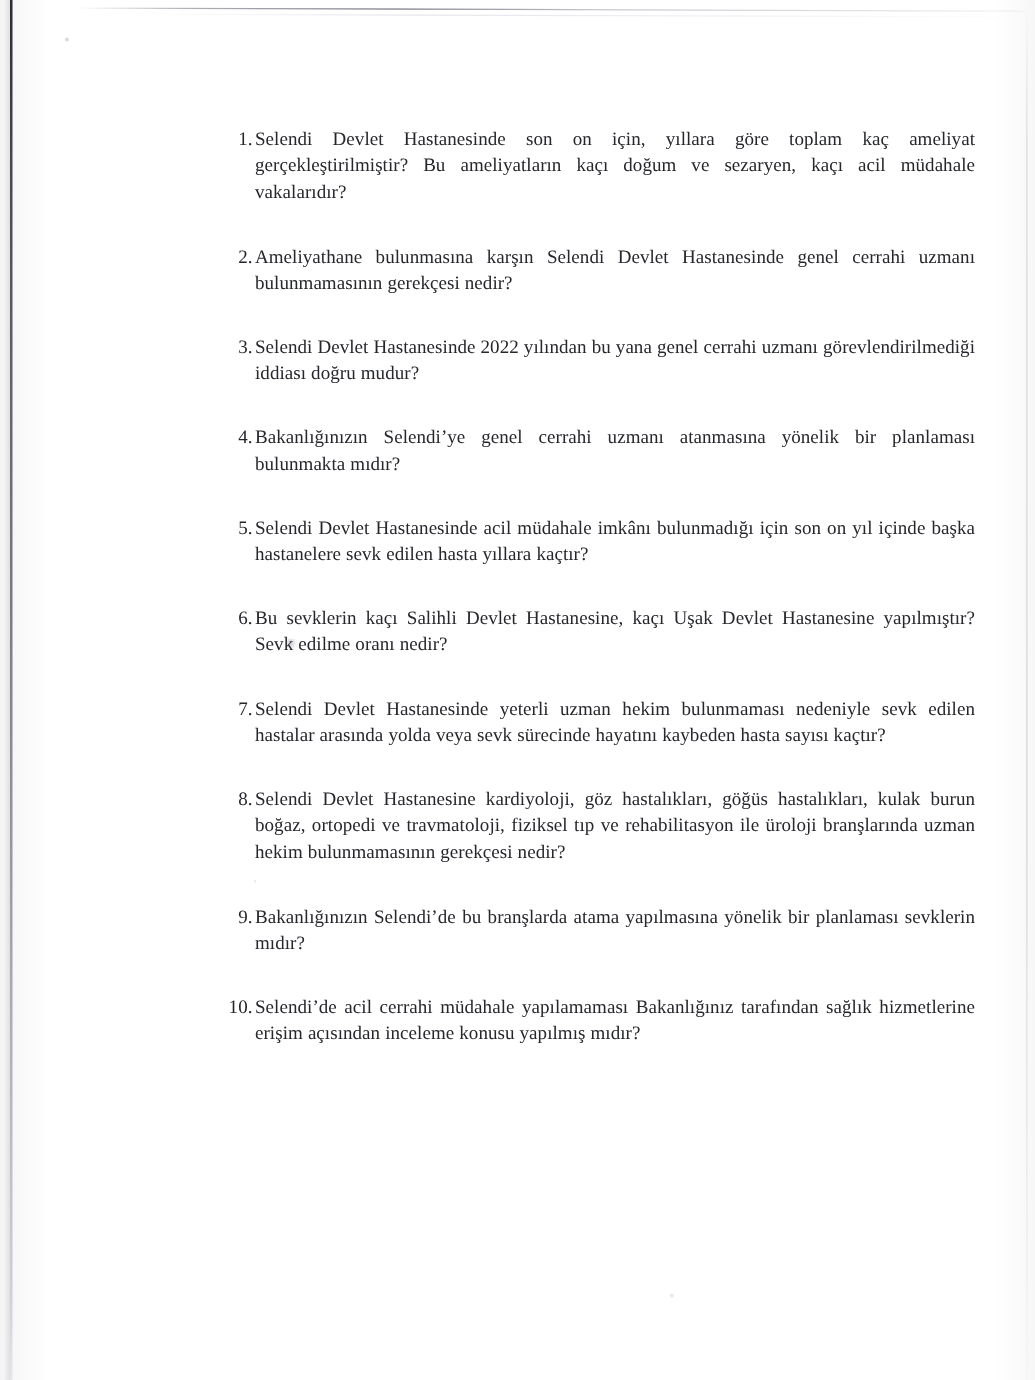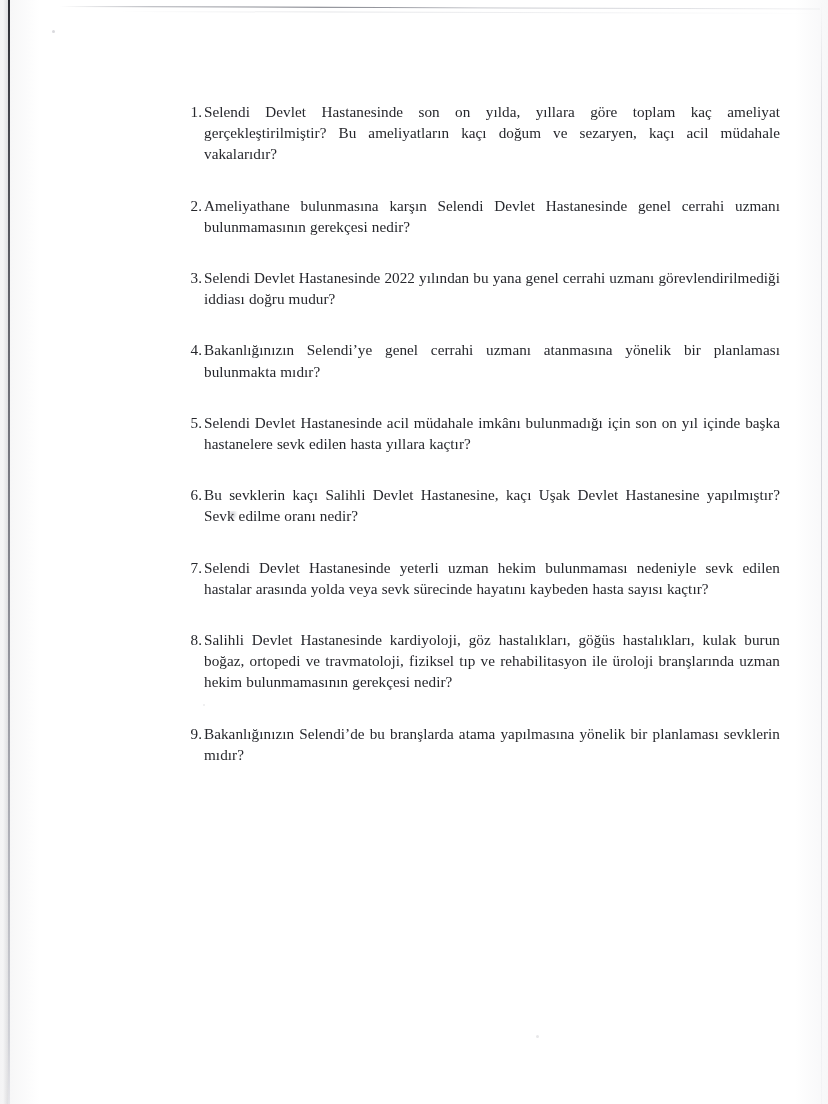--- a/index.html
+++ b/index.html
@@ -174,21 +174,21 @@
   <div class="scan-line-top2"></div>
 
   <div class="speck speck-a"></div>
   <div class="speck speck-b"></div>
   <div class="speck speck-c"></div>
   <div class="speck speck-d"></div>
 
   <ol class="question-list" id="question-list">
       <li class="question-item">
         <span class="question-marker">1.</span>
-        <span class="question-body">Selendi Devlet Hastanesinde son on yılda, yıllara göre toplam kaç ameliyat gerçekleştirilmiştir? Bu ameliyatların kaçı doğum ve sezaryen, kaçı acil müdahale vakalarıdır?</span>
+        <span class="question-body">Selendi Devlet Hastanesinde son on için, yıllara göre toplam kaç ameliyat gerçekleştirilmiştir? Bu ameliyatların kaçı doğum ve sezaryen, kaçı acil müdahale vakalarıdır?</span>
       </li>
       <li class="question-item">
         <span class="question-marker">2.</span>
         <span class="question-body">Ameliyathane bulunmasına karşın Selendi Devlet Hastanesinde genel cerrahi uzmanı bulunmamasının gerekçesi nedir?</span>
       </li>
       <li class="question-item">
         <span class="question-marker">3.</span>
         <span class="question-body">Selendi Devlet Hastanesinde 2022 yılından bu yana genel cerrahi uzmanı görevlendirilmediği iddiası doğru mudur?</span>
       </li>
       <li class="question-item">
@@ -202,21 +202,25 @@
       <li class="question-item">
         <span class="question-marker">6.</span>
         <span class="question-body">Bu sevklerin kaçı Salihli Devlet Hastanesine, kaçı Uşak Devlet Hastanesine yapılmıştır? Sevk edilme oranı nedir?</span>
       </li>
       <li class="question-item">
         <span class="question-marker">7.</span>
         <span class="question-body">Selendi Devlet Hastanesinde yeterli uzman hekim bulunmaması nedeniyle sevk edilen hastalar arasında yolda veya sevk sürecinde hayatını kaybeden hasta sayısı kaçtır?</span>
       </li>
       <li class="question-item">
         <span class="question-marker">8.</span>
-        <span class="question-body">Salihli Devlet Hastanesinde kardiyoloji, göz hastalıkları, göğüs hastalıkları, kulak burun boğaz, ortopedi ve travmatoloji, fiziksel tıp ve rehabilitasyon ile üroloji branşlarında uzman hekim bulunmamasının gerekçesi nedir?</span>
+        <span class="question-body">Selendi Devlet Hastanesine kardiyoloji, göz hastalıkları, göğüs hastalıkları, kulak burun boğaz, ortopedi ve travmatoloji, fiziksel tıp ve rehabilitasyon ile üroloji branşlarında uzman hekim bulunmamasının gerekçesi nedir?</span>
       </li>
       <li class="question-item">
         <span class="question-marker">9.</span>
         <span class="question-body">Bakanlığınızın Selendi’de bu branşlarda atama yapılmasına yönelik bir planlaması sevklerin mıdır?</span>
       </li>
+      <li class="question-item">
+        <span class="question-marker">10.</span>
+        <span class="question-body">Selendi’de acil cerrahi müdahale yapılamaması Bakanlığınız tarafından sağlık hizmetlerine erişim açısından inceleme konusu yapılmış mıdır?</span>
+      </li>
     </ol>
 
 </div>
 
 </body></html>

